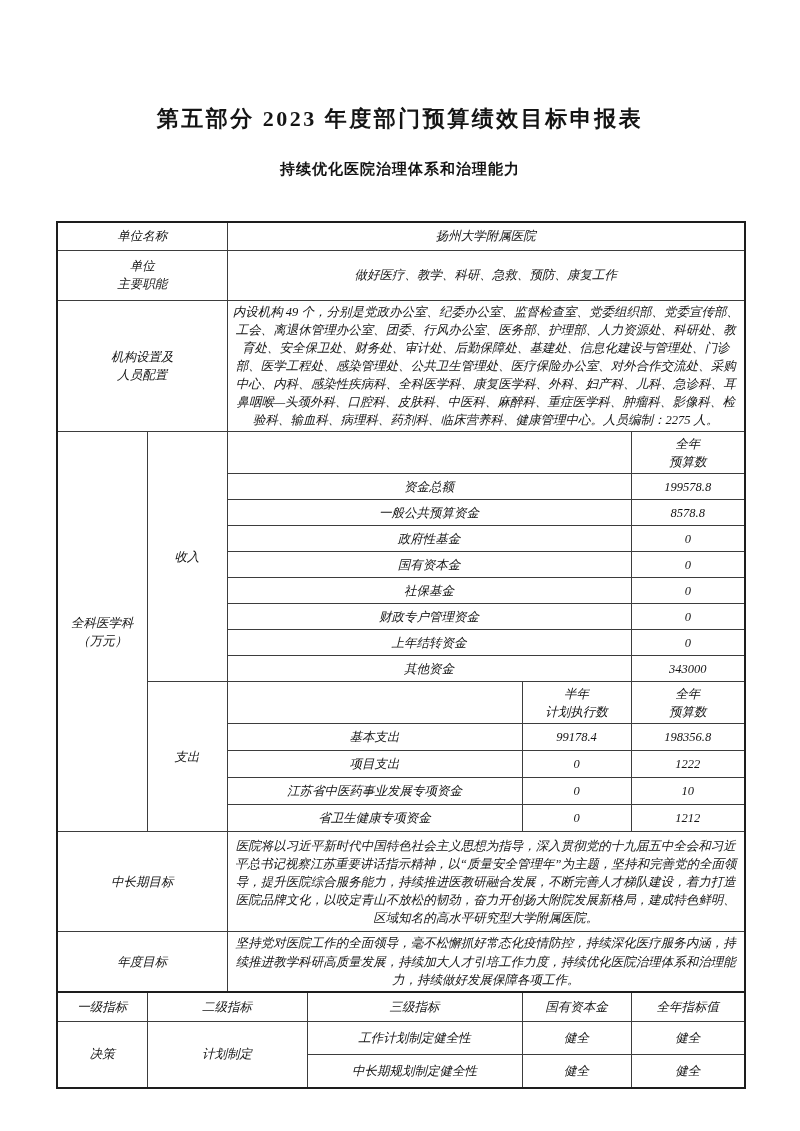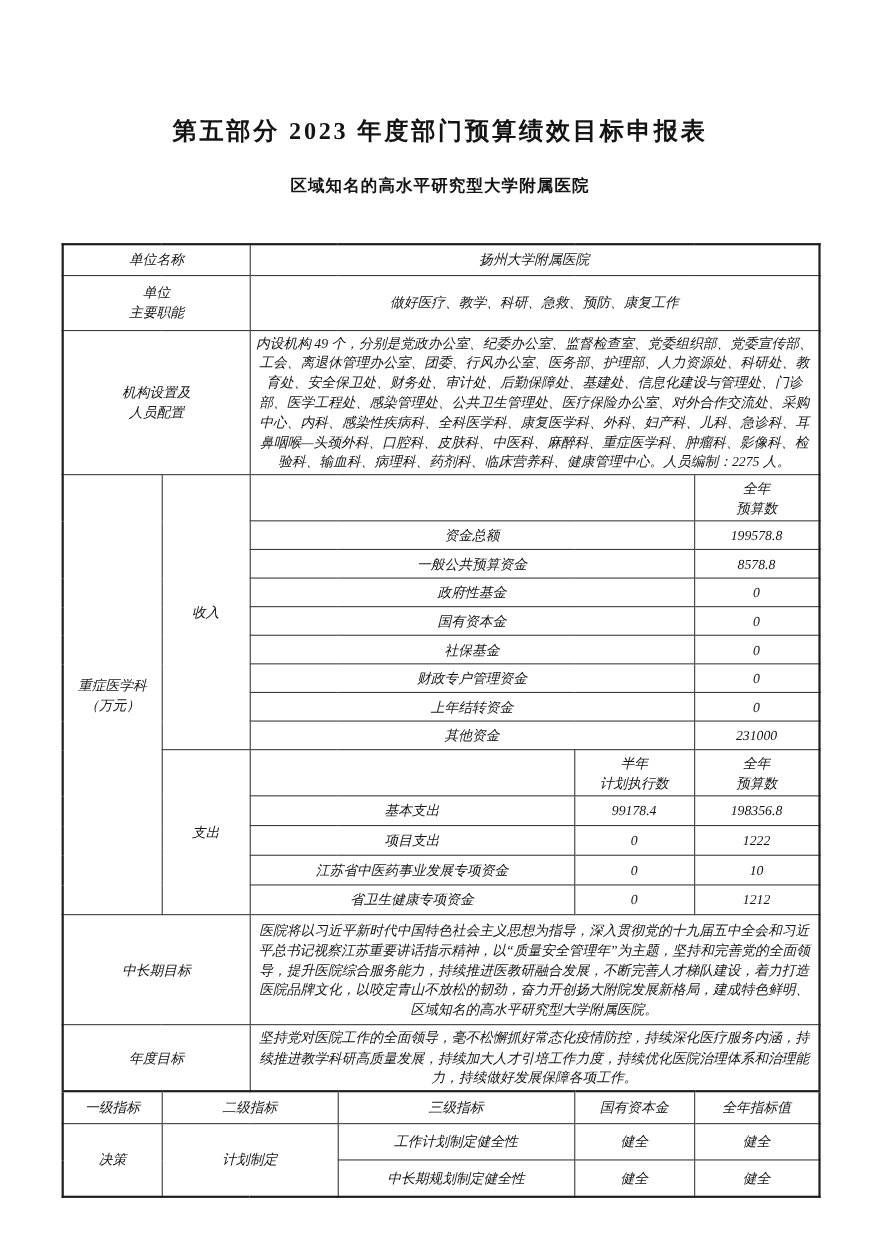--- a/index.html
+++ b/index.html
@@ -104,21 +104,21 @@
   }
 </style>
 </head>
 <body>
 
 <div class="page">
 
 
   <h1 class="doc-title">第五部分 2023 年度部门预算绩效目标申报表</h1>
 
-  <h2 class="table-title">区域知名的高水平研究型大学附属医院</h2>
+  <h2 class="table-title">持续优化医院治理体系和治理能力</h2>
 
 
   <table class="main-table">
     <colgroup>
       <col style="width:90px">
       <col style="width:80px">
       <col style="width:80px">
       <col style="width:215px">
       <col style="width:109px">
       <col style="width:114px">
@@ -133,21 +133,21 @@
 主要职能</td>
         <td colspan="4">做好医疗、教学、科研、急救、预防、康复工作</td>
       </tr>
       <tr style="height:130px">
         <td colspan="2" class="pre">机构设置及
 人员配置</td>
         <td colspan="4" class="para">内设机构 49 个，分别是党政办公室、纪委办公室、监督检查室、党委组织部、党委宣传部、工会、离退休管理办公室、团委、行风办公室、医务部、护理部、人力资源处、科研处、教育处、安全保卫处、财务处、审计处、后勤保障处、基建处、信息化建设与管理处、门诊部、医学工程处、感染管理处、公共卫生管理处、医疗保险办公室、对外合作交流处、采购中心、内科、感染性疾病科、全科医学科、康复医学科、外科、妇产科、儿科、急诊科、耳鼻咽喉—头颈外科、口腔科、皮肤科、中医科、麻醉科、重症医学科、肿瘤科、影像科、检验科、输血科、病理科、药剂科、临床营养科、健康管理中心。人员编制：2275 人。</td>
       </tr>
 
       <tr style="height:42px">
-        <td rowspan="14" class="sect">重症医学科（万元）</td>
+        <td rowspan="14" class="sect">全科医学科（万元）</td>
         <td rowspan="9">收入</td>
         <td colspan="3"></td>
         <td class="pre">全年
 预算数</td>
       </tr>
       <tr style="height:26px">
         <td colspan="3">资金总额</td>
         <td>199578.8</td>
       </tr>
       <tr style="height:26px">
@@ -169,21 +169,21 @@
       <tr style="height:26px">
         <td colspan="3">财政专户管理资金</td>
         <td>0</td>
       </tr>
       <tr style="height:26px">
         <td colspan="3">上年结转资金</td>
         <td>0</td>
       </tr>
       <tr style="height:26px">
         <td colspan="3">其他资金</td>
-        <td>231000</td>
+        <td>343000</td>
       </tr>
 
       <tr style="height:42px">
         <td rowspan="5">支出</td>
         <td colspan="2"></td>
         <td class="pre">半年
 计划执行数</td>
         <td class="pre">全年
 预算数</td>
       </tr>

